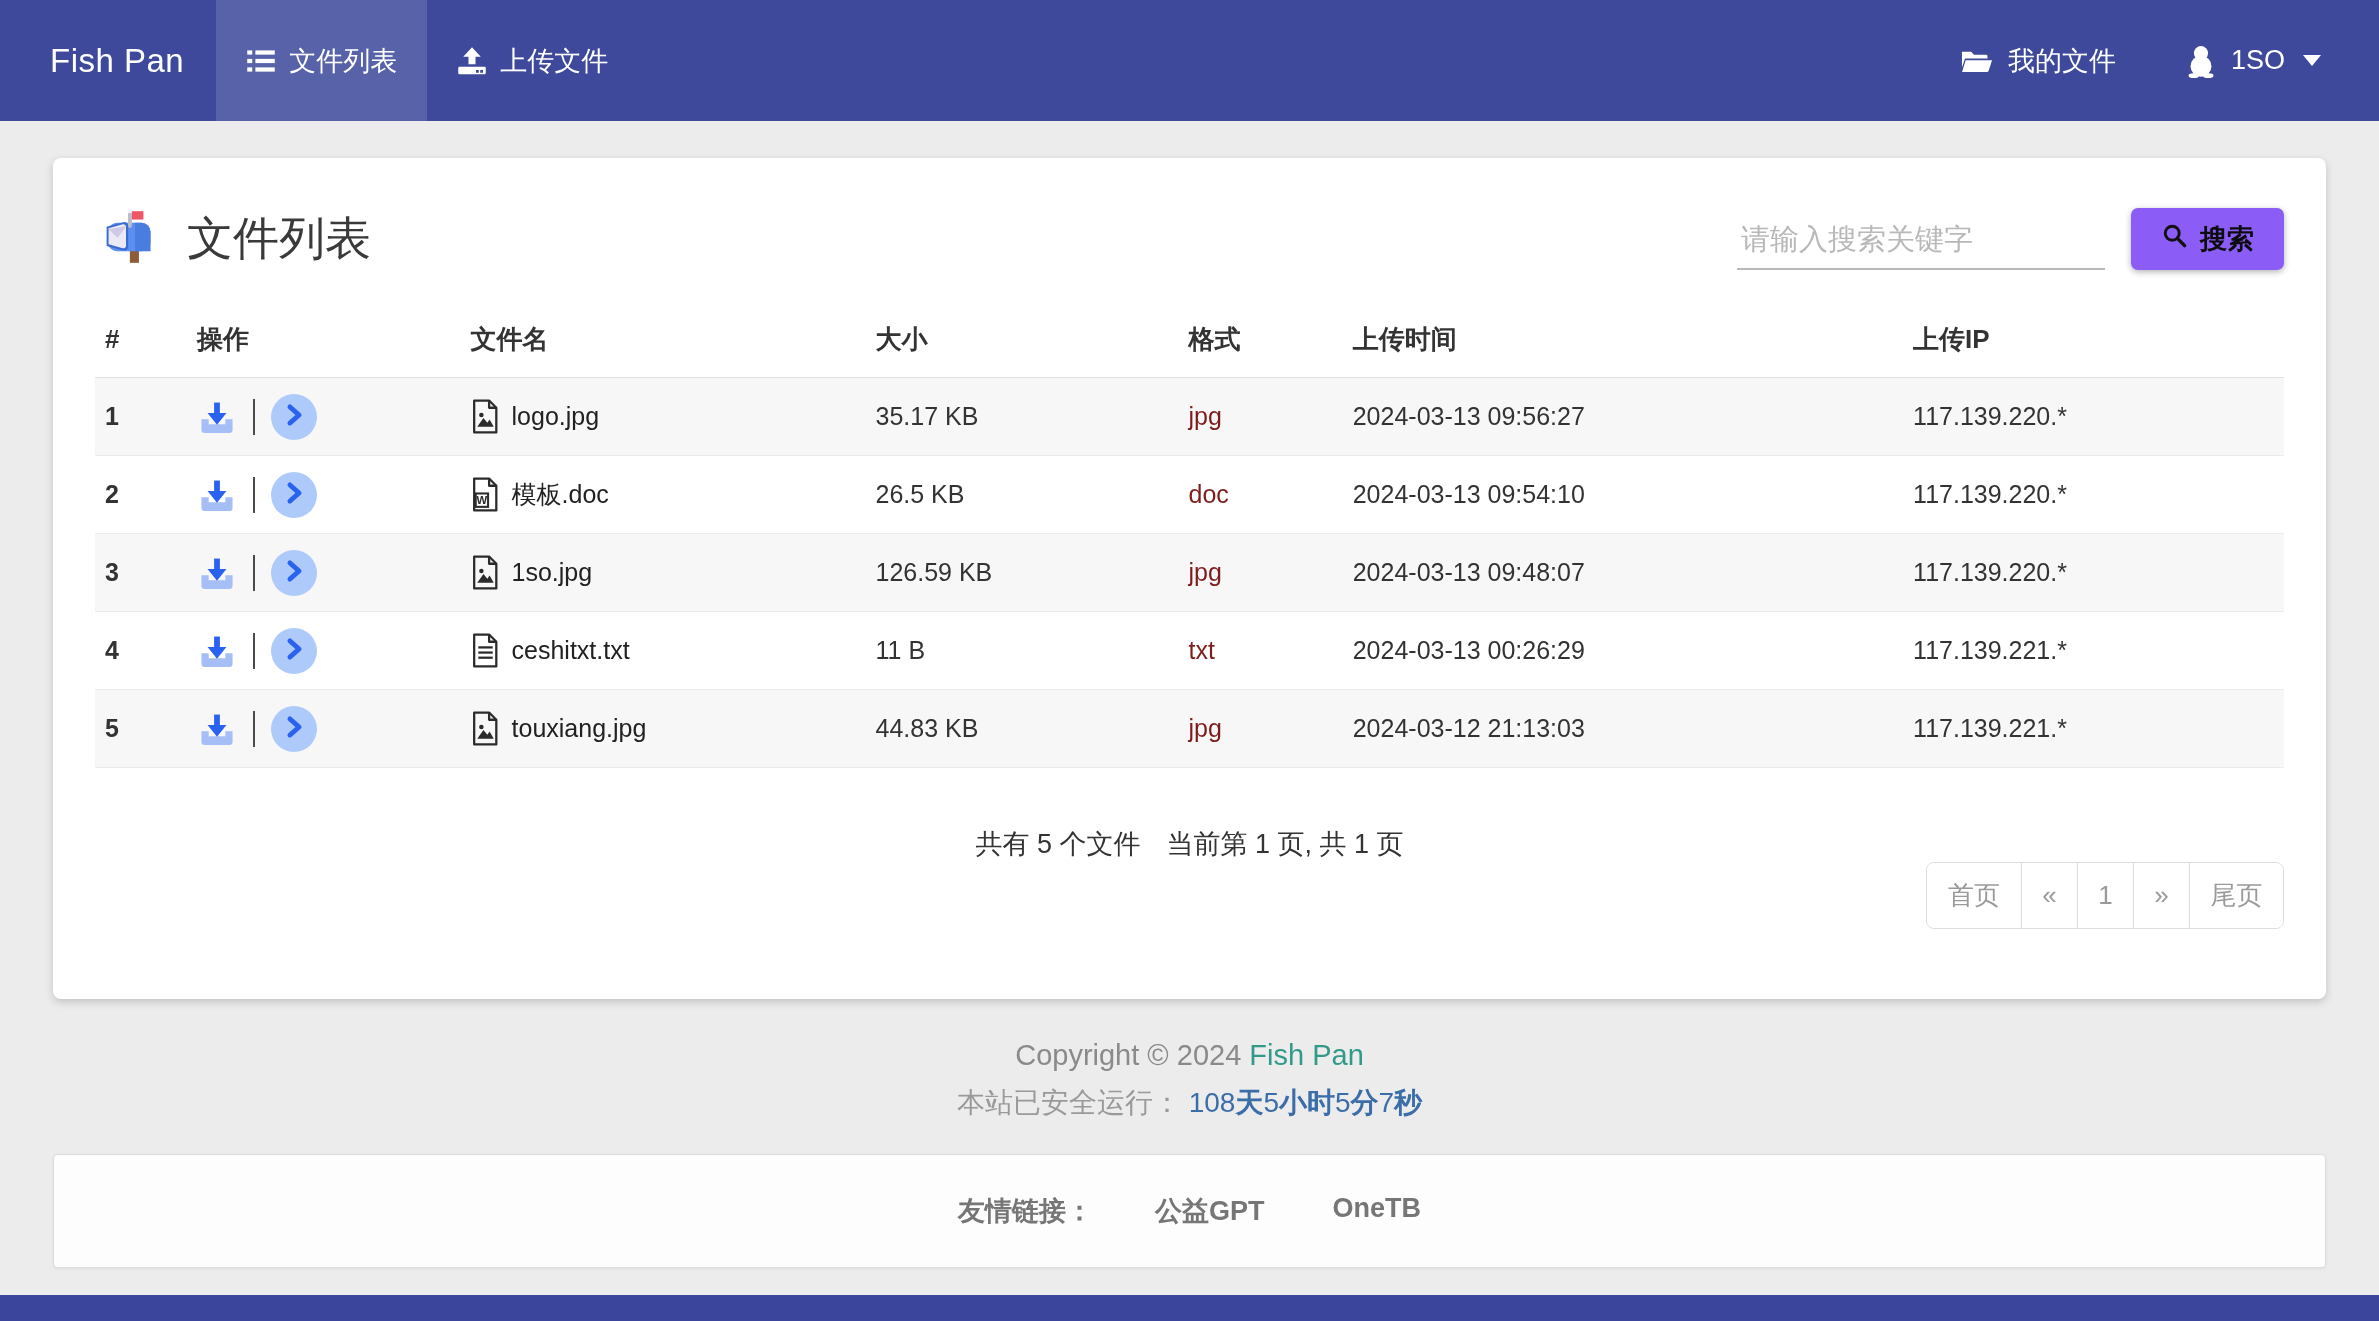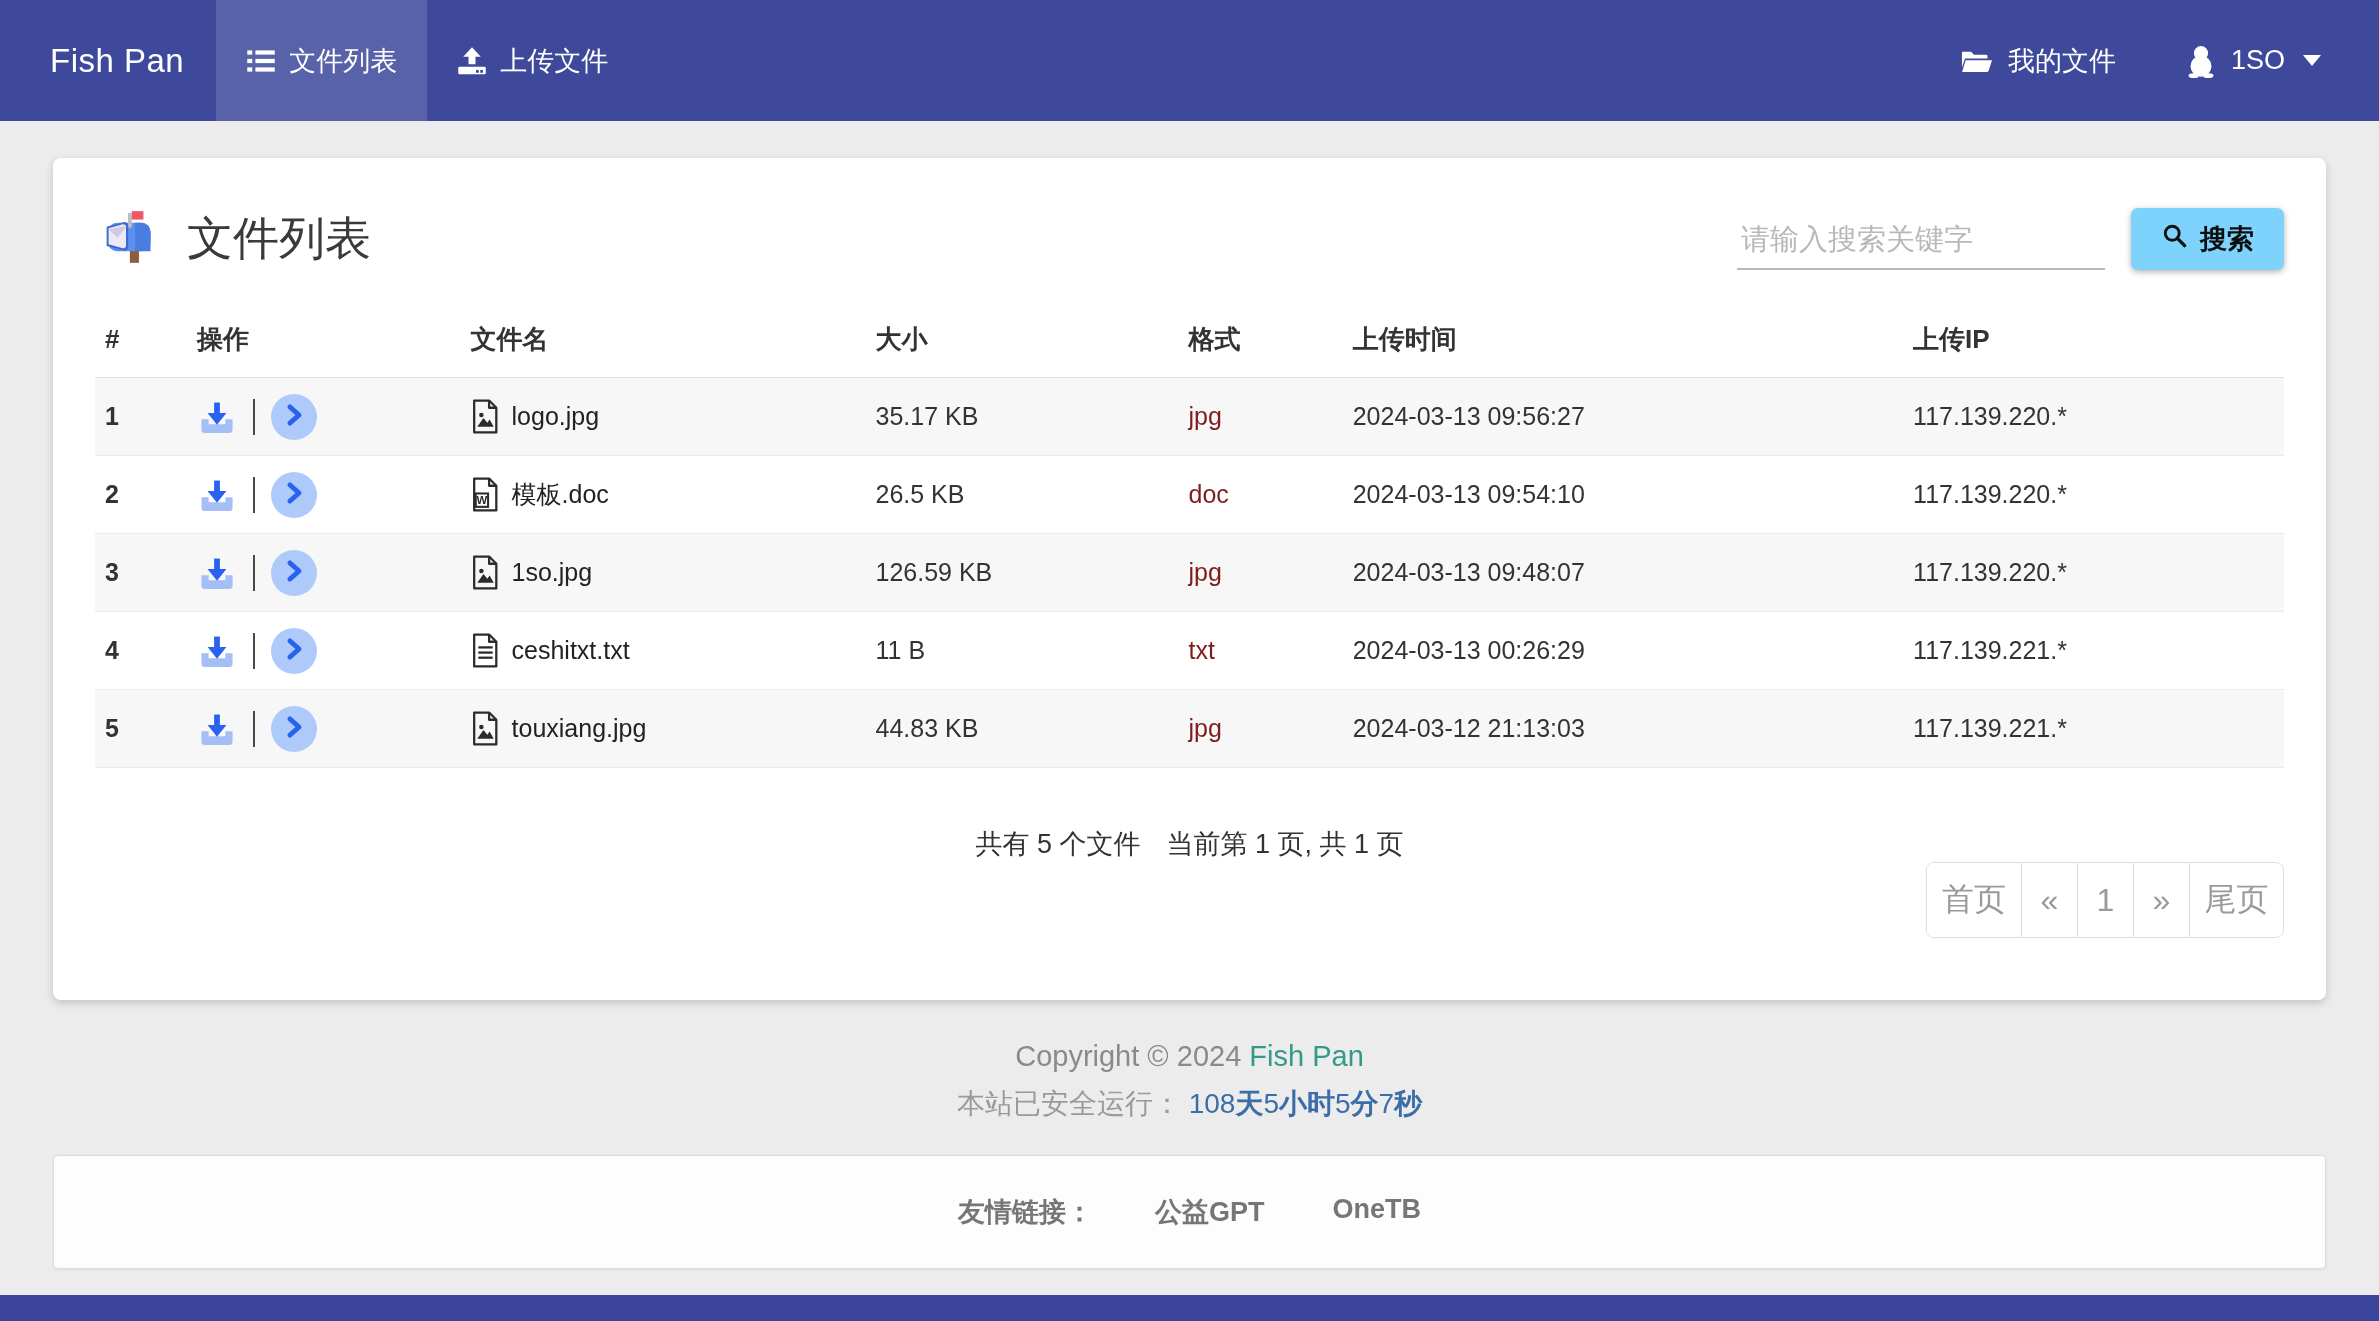--- a/index.html
+++ b/index.html
@@ -34,21 +34,21 @@
   .page-title{font-size:46px;color:#3a3a3a;font-weight:400;}
   .head-right{margin-left:auto;display:flex;align-items:flex-end;}
   .search-input{
     width:360px;font-size:29px;color:#333;background:transparent;border:none;
     border-bottom:2px solid #b9b9b9;outline:none;padding:10px 4px 12px;
     font-family:"Liberation Sans","DejaVu Sans",sans-serif;
   }
   .search-input::placeholder{color:#b8b8b8;}
   .search-btn{
     margin-left:26px;display:flex;align-items:center;gap:12px;
-    background:#7dd3fc;border:none;border-radius:7px;
+    background:#8b5cf6;border:none;border-radius:7px;
     box-shadow:0 2px 6px rgba(0,0,0,.3);
     padding:13px 30px;font-size:27px;font-weight:600;color:#0c0c0c;cursor:pointer;
     font-family:"Liberation Sans","DejaVu Sans",sans-serif;
   }
 
   
   table.files{width:100%;border-collapse:collapse;}
   table.files th{
     text-align:left;font-size:26px;color:#333;font-weight:700;
     padding:16px 10px 20px;border-bottom:1px solid #e0e0e0;
@@ -67,21 +67,21 @@
   .fname{display:flex;align-items:center;gap:12px;color:#222;}
   .ficon svg{display:block;}
   .fmt-link{color:#7f1d1d;cursor:pointer;text-decoration:none;}
 
   
   .card-foot{display:flex;align-items:center;padding:58px 0 62px;flex-direction:column;}
   .summary{font-size:27px;color:#333;display:flex;gap:26px;}
   .pagination{margin-left:auto;display:flex;border:1px solid #ddd;border-radius:8px;overflow:hidden;background:#fff;}
   .page-btn{
     background:#fff;border:none;border-left:1px solid #ddd;color:#9a9a9a;
-    font-size:32px;padding:15px 0;min-width:56px;text-align:center;cursor:pointer;
+    font-size:26px;padding:15px 0;min-width:56px;text-align:center;cursor:pointer;
     font-family:"Liberation Sans","DejaVu Sans",sans-serif;
   }
   .page-btn.wide{min-width:94px;}
   .page-btn:first-child{border-left:none;}
 
   
   .site-footer{text-align:center;margin-top:40px;}
   .copy-line{font-size:29px;color:#8a8a8a;}
   .brand-link{color:#339a8a;cursor:pointer;text-decoration:none;}
   .uptime-line{font-size:28px;margin-top:12px;color:#9a9a9a;}

